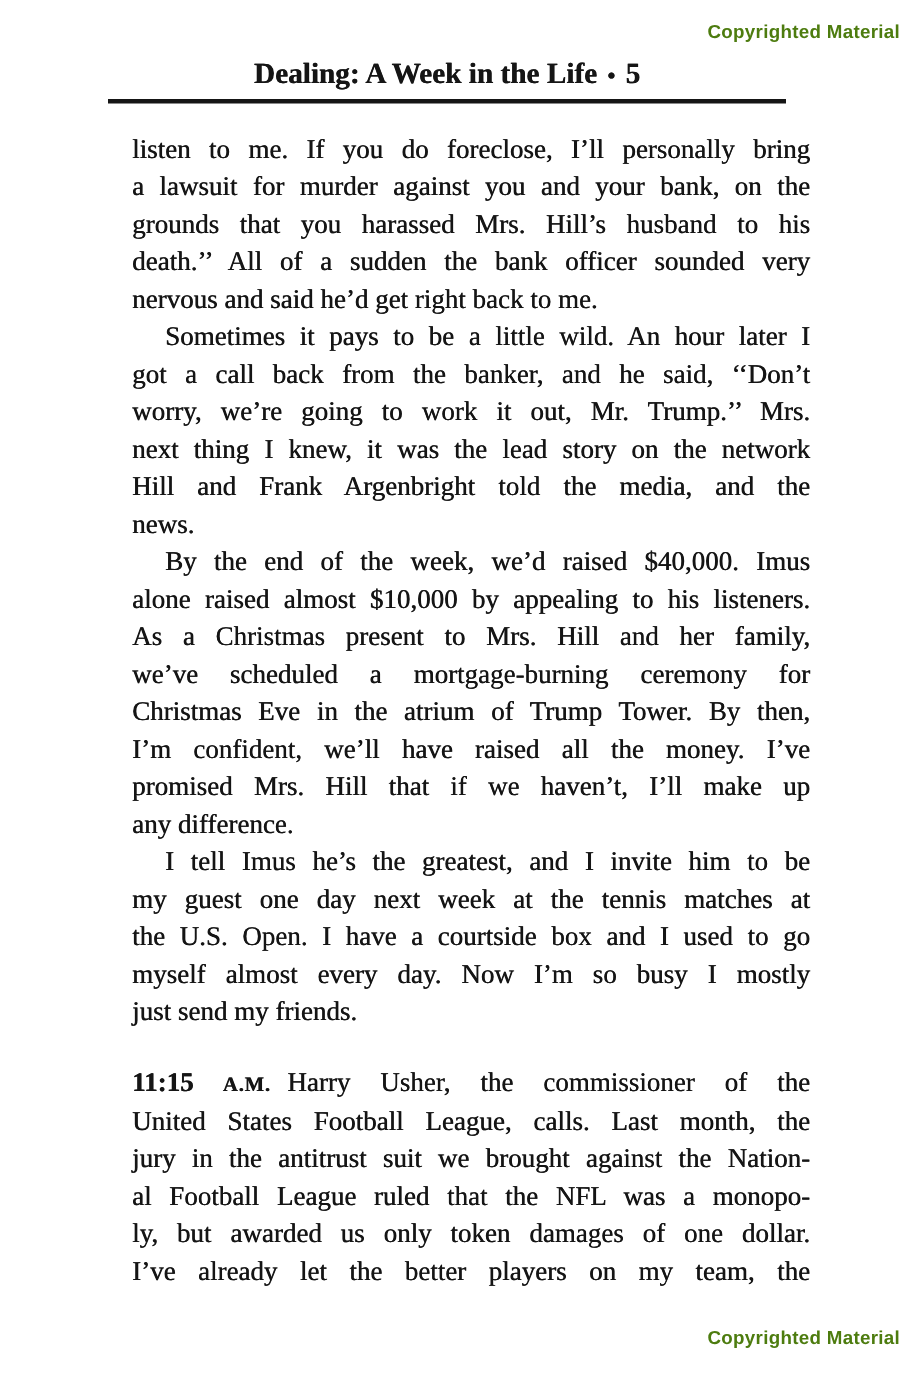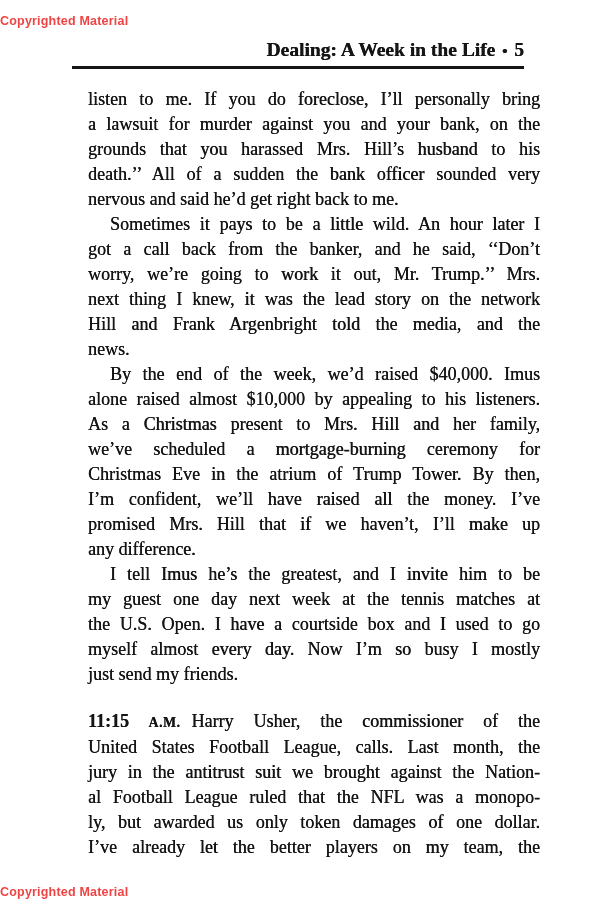--- a/index.html
+++ b/index.html
@@ -10,35 +10,35 @@
     height: 921px;
     background: #ffffff;
     font-family: "Liberation Serif", serif;
     color: #151515;
     overflow: hidden;
   }
   .notice {
     position: absolute;
     left: 0;
     width: 600px;
-    text-align: left;
+    text-align: right;
     font-family: "Liberation Sans", sans-serif;
     font-weight: bold;
     font-size: 12.5px;
-    color: #ef4444;
+    color: #4d7c0f;
     letter-spacing: 0.2px;
   }
   .notice-top { top: 14px; }
   .notice-bottom { top: 885px; }
   .running-header {
     position: absolute;
     left: 72px;
     width: 452px;
     top: 39px;
-    text-align: right;
+    text-align: center;
     font-weight: bold;
     font-size: 19.5px;
     text-shadow: 0.3px 0 0 currentColor;
     white-space: nowrap;
   }
   .running-header .sep { font-size: 15px; padding: 0 2px; }
   .header-rule {
     position: absolute;
     left: 72px;
     width: 452px;

